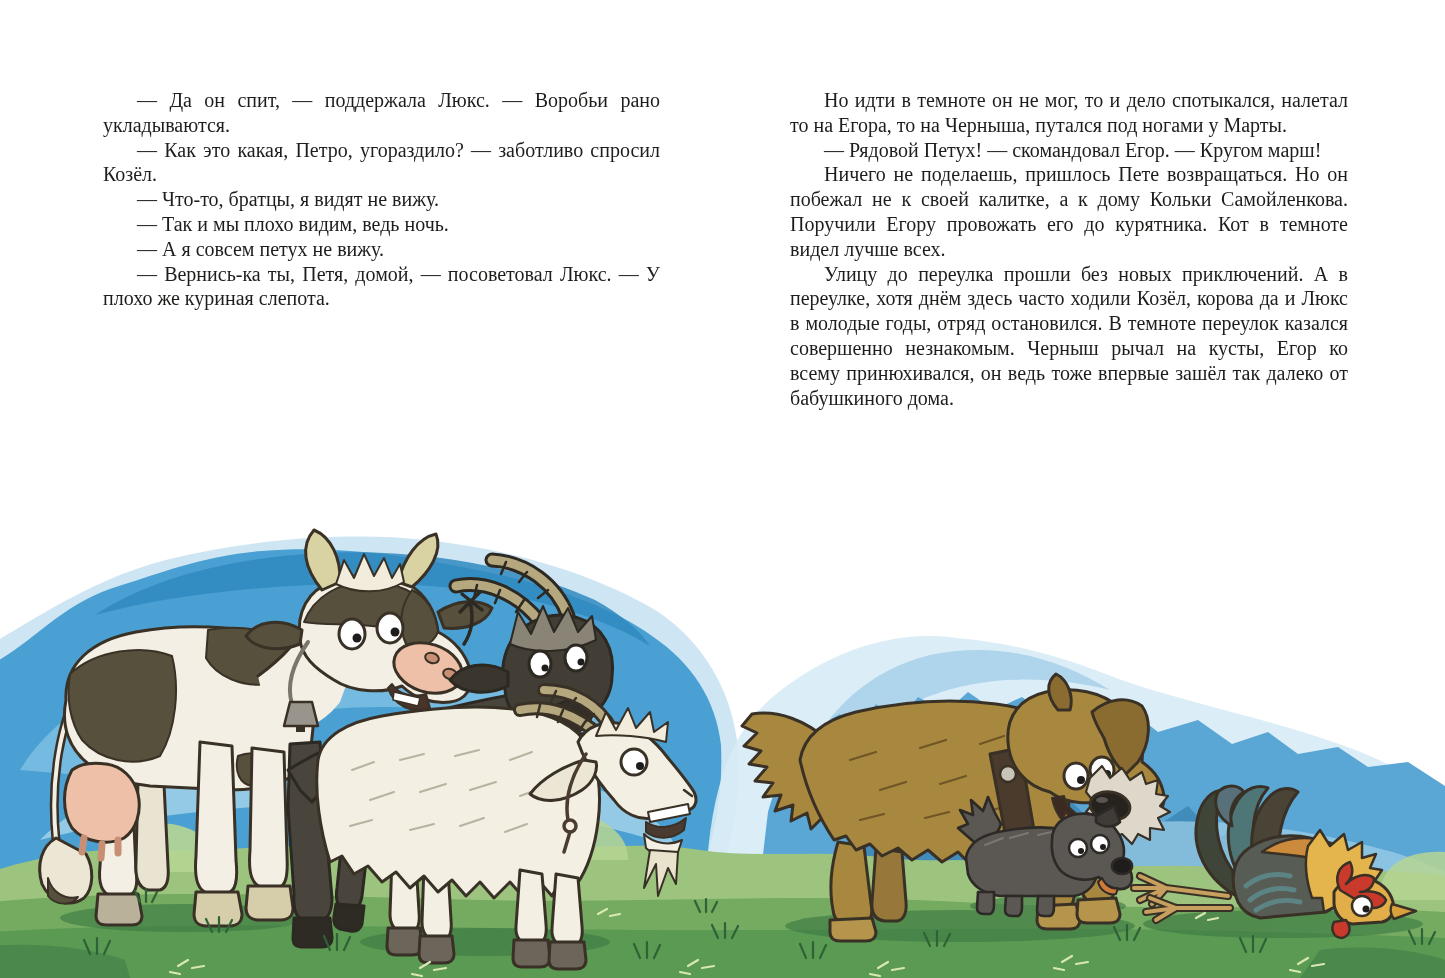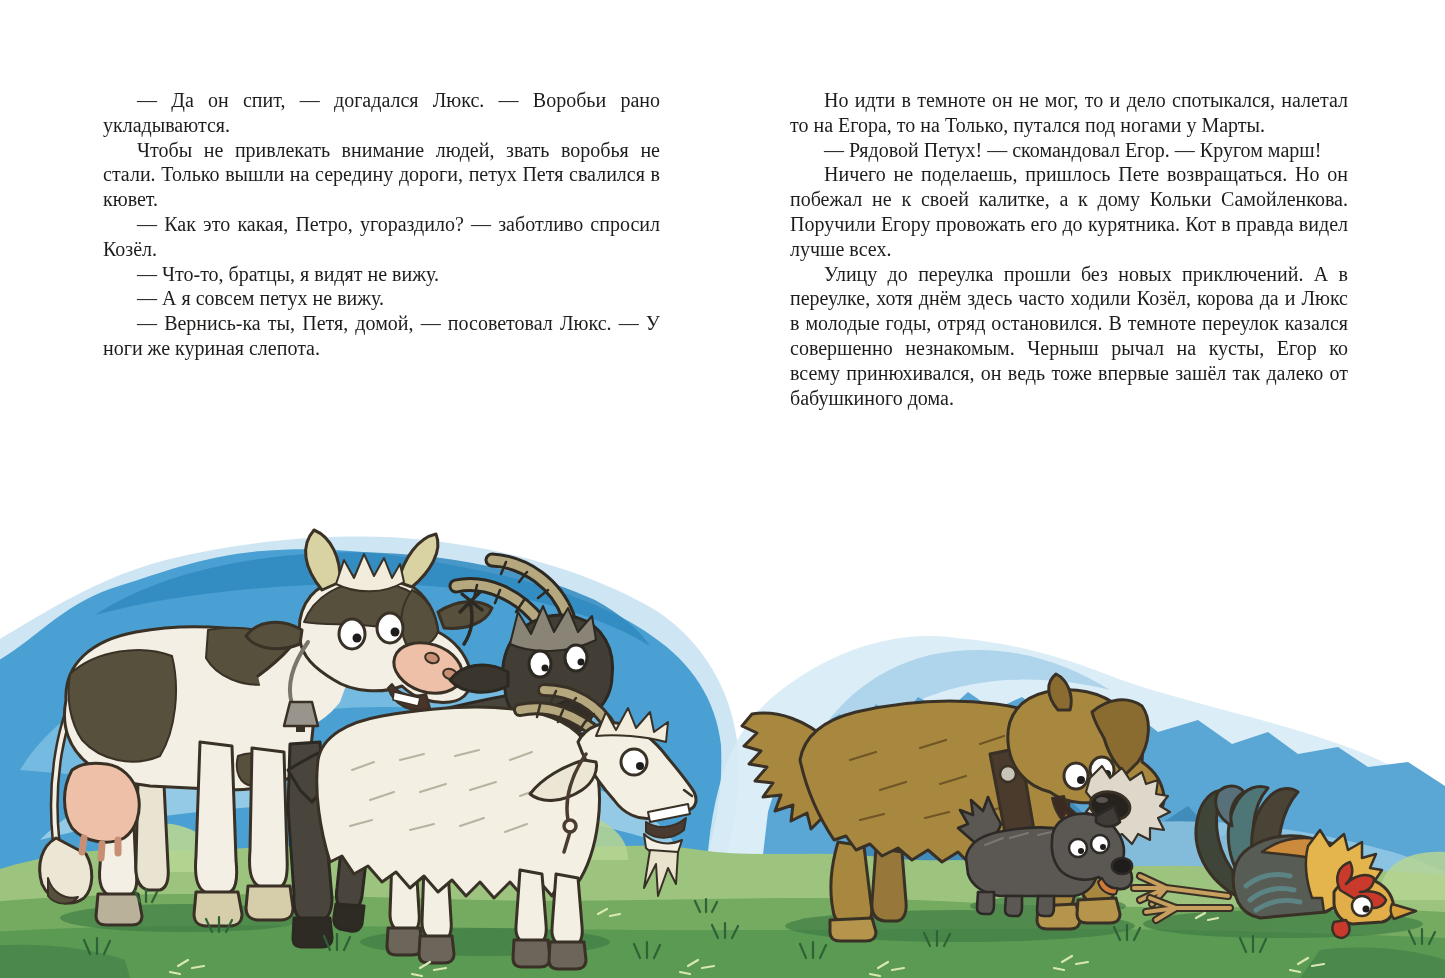--- a/index.html
+++ b/index.html
@@ -269,25 +269,25 @@
     <path d="M 688 966 l 10 -6 M 702 968 l 12 -2 M 680 972 l 10 2"></path>
     <path d="M 878 968 l 10 -6 M 892 970 l 12 -2 M 870 974 l 10 2"></path>
     <path d="M 1062 962 l 10 -6 M 1076 964 l 12 -2 M 1054 968 l 10 2"></path>
     <path d="M 1298 964 l 10 -6 M 1312 966 l 12 -2 M 1290 970 l 10 2"></path>
     <path d="M 598 914 l 9 -5 M 610 916 l 10 -2"></path>
     <path d="M 1196 918 l 9 -5 M 1208 920 l 10 -2"></path>
   </g>
 </svg>
 
 <div class="text-col text-col-left">
-    <p>— Да он спит, — догадался Люкс. — Воробьи рано укладываются.</p>
-    <p>Чтобы не привлекать внимание людей, звать воробья не стали. Только вышли на середину дороги, петух Петя свалился в кювет.</p>
+    <p>— Да он спит, — поддержала Люкс. — Воробьи рано укладываются.</p>
     <p>— Как это какая, Петро, угораздило? — заботливо спросил Козёл.</p>
     <p>— Что-то, братцы, я видят не вижу.</p>
+    <p>— Так и мы плохо видим, ведь ночь.</p>
     <p>— А я совсем петух не вижу.</p>
-    <p>— Вернись-ка ты, Петя, домой, — посоветовал Люкс. — У ноги же куриная слепота.</p>
+    <p>— Вернись-ка ты, Петя, домой, — посоветовал Люкс. — У плохо же куриная слепота.</p>
   </div>
 <div class="text-col text-col-right">
-    <p>Но идти в темноте он не мог, то и дело спотыкался, налетал то на Егора, то на Только, путался под ногами у Марты.</p>
+    <p>Но идти в темноте он не мог, то и дело спотыкался, налетал то на Егора, то на Черныша, путался под ногами у Марты.</p>
     <p>— Рядовой Петух! — скомандовал Егор. — Кругом марш!</p>
-    <p>Ничего не поделаешь, пришлось Пете возвращаться. Но он побежал не к своей калитке, а к дому Кольки Самойленкова. Поручили Егору провожать его до курятника. Кот в правда видел лучше всех.</p>
+    <p>Ничего не поделаешь, пришлось Пете возвращаться. Но он побежал не к своей калитке, а к дому Кольки Самойленкова. Поручили Егору провожать его до курятника. Кот в темноте видел лучше всех.</p>
     <p>Улицу до переулка прошли без новых приключений. А в переулке, хотя днём здесь часто ходили Козёл, корова да и Люкс в молодые годы, отряд остановился. В темноте переулок казался совершенно незнакомым. Черныш рычал на кусты, Егор ко всему принюхивался, он ведь тоже впервые зашёл так далеко от бабушкиного дома.</p>
   </div>
 
 </body></html>

